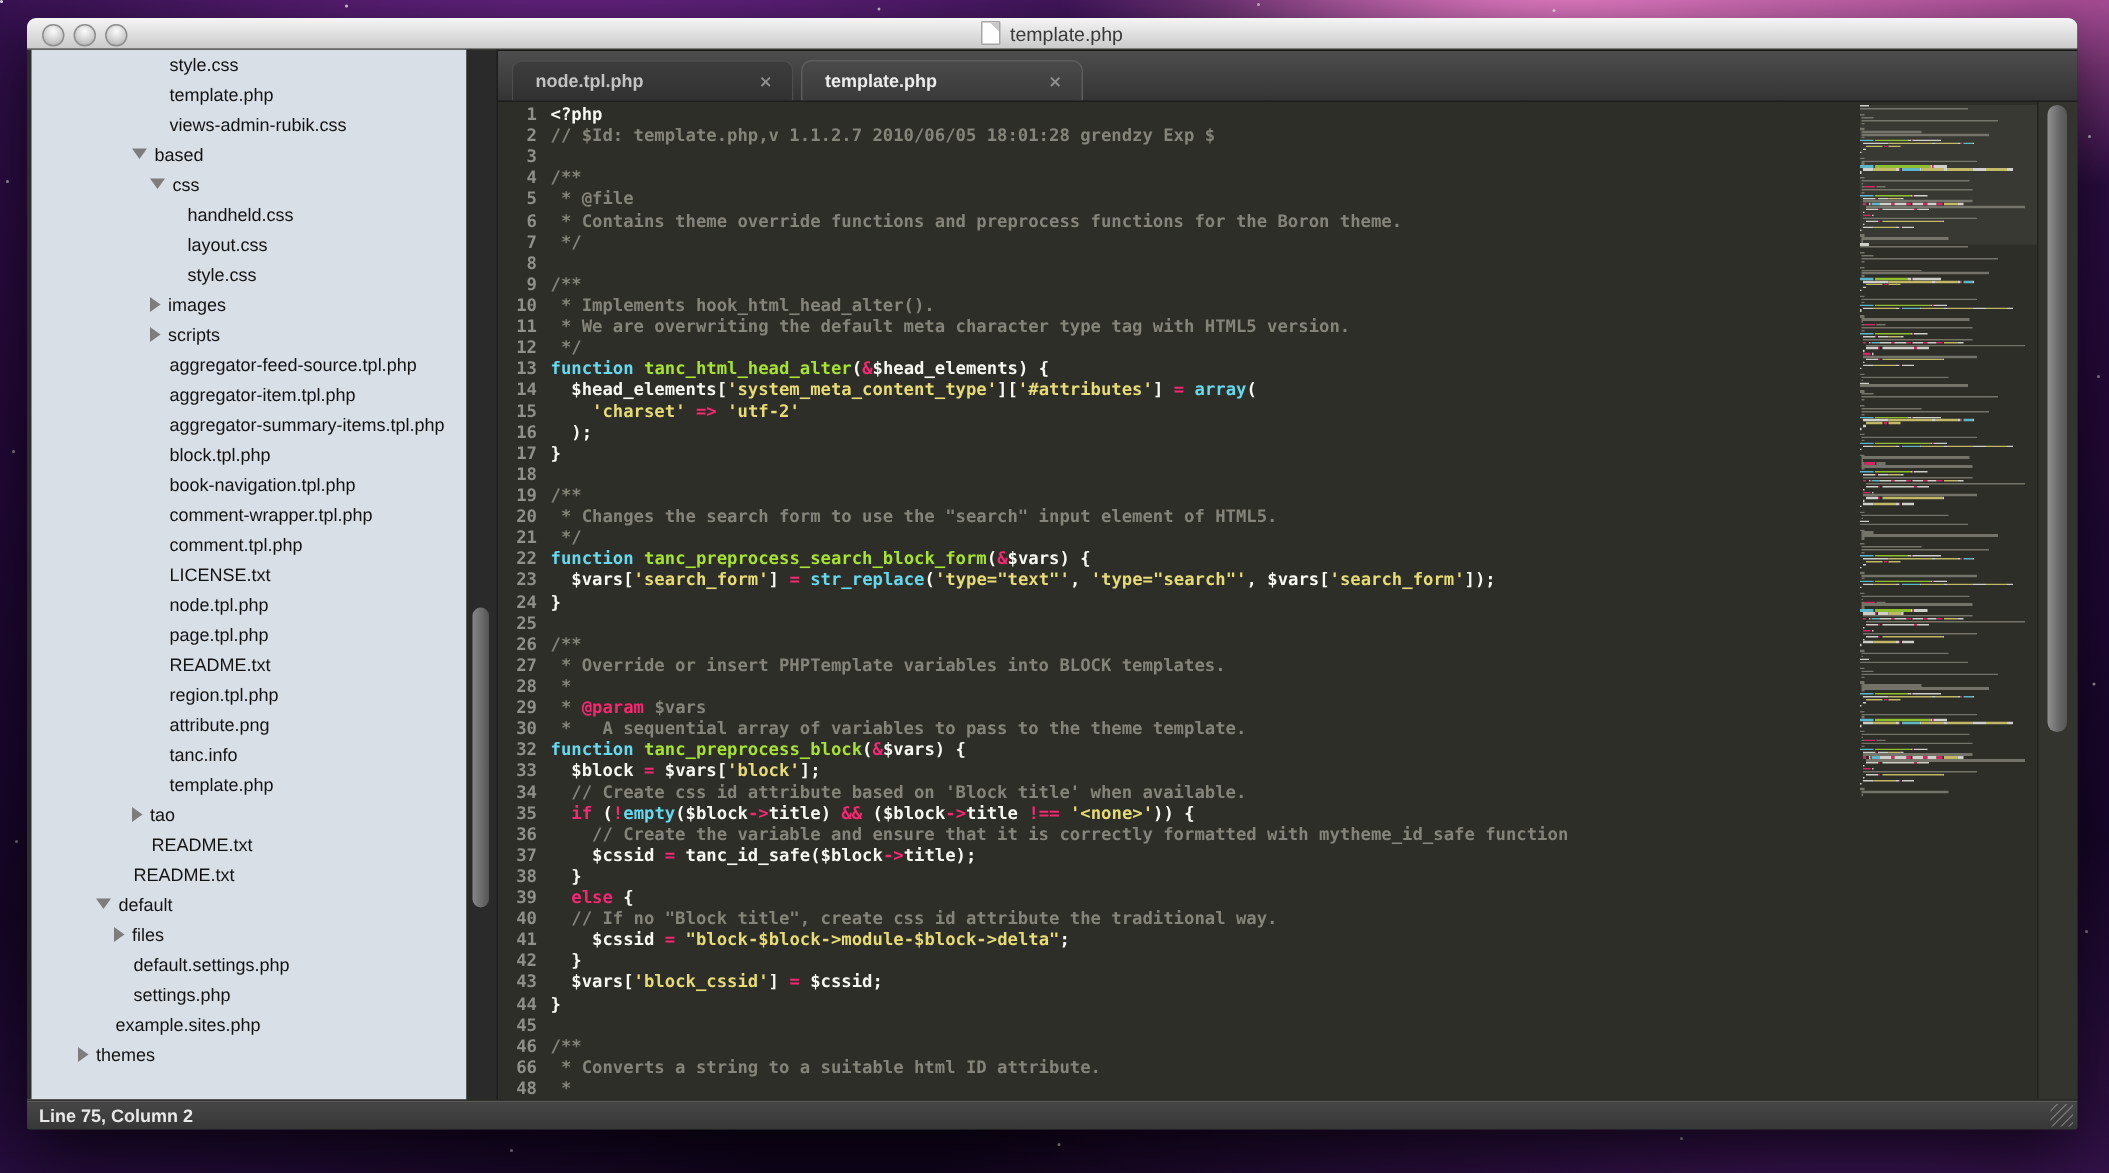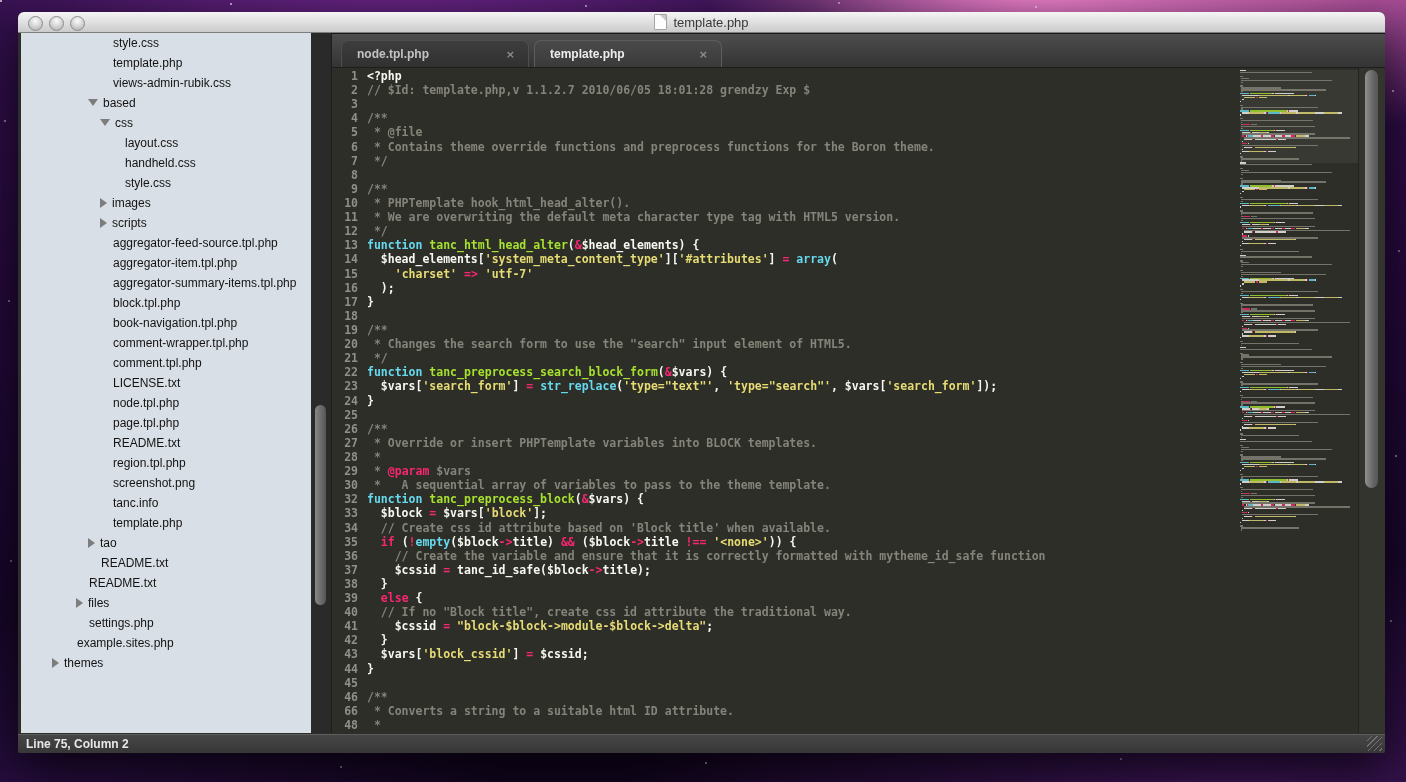--- a/index.html
+++ b/index.html
@@ -110,44 +110,46 @@
     </div>
   </div>
 
   <div class="wbody">
     <div class="sidebar" id="sidebar">
         <div class="srow" style="padding-left: 92px;"><span>style.css</span></div>
         <div class="srow" style="padding-left: 92px;"><span>template.php</span></div>
         <div class="srow" style="padding-left: 92px;"><span>views-admin-rubik.css</span></div>
         <div class="srow" style="padding-left: 80px;"><span class="tri open"></span><span>based</span></div>
         <div class="srow" style="padding-left: 92px;"><span class="tri open"></span><span>css</span></div>
+        <div class="srow" style="padding-left: 104px;"><span>handheld.css</span></div>
         <div class="srow" style="padding-left: 104px;"><span>layout.css</span></div>
-        <div class="srow" style="padding-left: 104px;"><span>handheld.css</span></div>
         <div class="srow" style="padding-left: 104px;"><span>style.css</span></div>
         <div class="srow" style="padding-left: 92px;"><span class="tri closed"></span><span>images</span></div>
         <div class="srow" style="padding-left: 92px;"><span class="tri closed"></span><span>scripts</span></div>
         <div class="srow" style="padding-left: 92px;"><span>aggregator-feed-source.tpl.php</span></div>
         <div class="srow" style="padding-left: 92px;"><span>aggregator-item.tpl.php</span></div>
         <div class="srow" style="padding-left: 92px;"><span>aggregator-summary-items.tpl.php</span></div>
         <div class="srow" style="padding-left: 92px;"><span>block.tpl.php</span></div>
         <div class="srow" style="padding-left: 92px;"><span>book-navigation.tpl.php</span></div>
         <div class="srow" style="padding-left: 92px;"><span>comment-wrapper.tpl.php</span></div>
         <div class="srow" style="padding-left: 92px;"><span>comment.tpl.php</span></div>
         <div class="srow" style="padding-left: 92px;"><span>LICENSE.txt</span></div>
         <div class="srow" style="padding-left: 92px;"><span>node.tpl.php</span></div>
         <div class="srow" style="padding-left: 92px;"><span>page.tpl.php</span></div>
         <div class="srow" style="padding-left: 92px;"><span>README.txt</span></div>
         <div class="srow" style="padding-left: 92px;"><span>region.tpl.php</span></div>
-        <div class="srow" style="padding-left: 92px;"><span>screenshot.png</span></div>
+        <div class="srow" style="padding-left: 92px;"><span>attribute.png</span></div>
         <div class="srow" style="padding-left: 92px;"><span>tanc.info</span></div>
         <div class="srow" style="padding-left: 92px;"><span>template.php</span></div>
         <div class="srow" style="padding-left: 80px;"><span class="tri closed"></span><span>tao</span></div>
         <div class="srow" style="padding-left: 80px;"><span>README.txt</span></div>
         <div class="srow" style="padding-left: 68px;"><span>README.txt</span></div>
+        <div class="srow" style="padding-left: 56px;"><span class="tri open"></span><span>default</span></div>
         <div class="srow" style="padding-left: 68px;"><span class="tri closed"></span><span>files</span></div>
+        <div class="srow" style="padding-left: 68px;"><span>default.settings.php</span></div>
         <div class="srow" style="padding-left: 68px;"><span>settings.php</span></div>
         <div class="srow" style="padding-left: 56px;"><span>example.sites.php</span></div>
         <div class="srow" style="padding-left: 44px;"><span class="tri closed"></span><span>themes</span></div>
       </div>
     <div class="side-scroll">
       <div class="side-thumb"></div>
     </div>
     <div class="main">
       <div class="tabbar" id="tabbar">
           <div class="tab inactive">
@@ -163,26 +165,26 @@
         <div class="code" id="code">
             <div class="line"><span class="ln">1</span><span class="tok-n">&lt;?php</span></div>
             <div class="line"><span class="ln">2</span><span class="tok-c">// $Id: template.php,v 1.1.2.7 2010/06/05 18:01:28 grendzy Exp $</span></div>
             <div class="line"><span class="ln">3</span></div>
             <div class="line"><span class="ln">4</span><span class="tok-c">/**</span></div>
             <div class="line"><span class="ln">5</span><span class="tok-c"> * @file</span></div>
             <div class="line"><span class="ln">6</span><span class="tok-c"> * Contains theme override functions and preprocess functions for the Boron theme.</span></div>
             <div class="line"><span class="ln">7</span><span class="tok-c"> */</span></div>
             <div class="line"><span class="ln">8</span></div>
             <div class="line"><span class="ln">9</span><span class="tok-c">/**</span></div>
-            <div class="line"><span class="ln">10</span><span class="tok-c"> * PHPTemplate hook_html_head_alter().</span></div>
+            <div class="line"><span class="ln">10</span><span class="tok-c"> * Implements hook_html_head_alter().</span></div>
             <div class="line"><span class="ln">11</span><span class="tok-c"> * We are overwriting the default meta character type tag with HTML5 version.</span></div>
             <div class="line"><span class="ln">12</span><span class="tok-c"> */</span></div>
             <div class="line"><span class="ln">13</span><span class="tok-b">function</span><span class="tok-n"> </span><span class="tok-f">tanc_html_head_alter</span><span class="tok-n">(</span><span class="tok-k">&amp;</span><span class="tok-n">$head_elements) {</span></div>
             <div class="line"><span class="ln">14</span><span class="tok-n">  $head_elements[</span><span class="tok-s">'system_meta_content_type'</span><span class="tok-n">][</span><span class="tok-s">'#attributes'</span><span class="tok-n">] </span><span class="tok-k">=</span><span class="tok-n"> </span><span class="tok-b">array</span><span class="tok-n">(</span></div>
-            <div class="line"><span class="ln">15</span><span class="tok-n">    </span><span class="tok-s">'charset'</span><span class="tok-n"> </span><span class="tok-k">=&gt;</span><span class="tok-n"> </span><span class="tok-s">'utf-7'</span></div>
+            <div class="line"><span class="ln">15</span><span class="tok-n">    </span><span class="tok-s">'charset'</span><span class="tok-n"> </span><span class="tok-k">=&gt;</span><span class="tok-n"> </span><span class="tok-s">'utf-2'</span></div>
             <div class="line"><span class="ln">16</span><span class="tok-n">  );</span></div>
             <div class="line"><span class="ln">17</span><span class="tok-n">}</span></div>
             <div class="line"><span class="ln">18</span></div>
             <div class="line"><span class="ln">19</span><span class="tok-c">/**</span></div>
             <div class="line"><span class="ln">20</span><span class="tok-c"> * Changes the search form to use the "search" input element of HTML5.</span></div>
             <div class="line"><span class="ln">21</span><span class="tok-c"> */</span></div>
             <div class="line"><span class="ln">22</span><span class="tok-b">function</span><span class="tok-n"> </span><span class="tok-f">tanc_preprocess_search_block_form</span><span class="tok-n">(</span><span class="tok-k">&amp;</span><span class="tok-n">$vars) {</span></div>
             <div class="line"><span class="ln">23</span><span class="tok-n">  $vars[</span><span class="tok-s">'search_form'</span><span class="tok-n">] </span><span class="tok-k">=</span><span class="tok-n"> </span><span class="tok-b">str_replace</span><span class="tok-n">(</span><span class="tok-s">'type="text"'</span><span class="tok-n">, </span><span class="tok-s">'type="search"'</span><span class="tok-n">, $vars[</span><span class="tok-s">'search_form'</span><span class="tok-n">]);</span></div>
             <div class="line"><span class="ln">24</span><span class="tok-n">}</span></div>
             <div class="line"><span class="ln">25</span></div>

